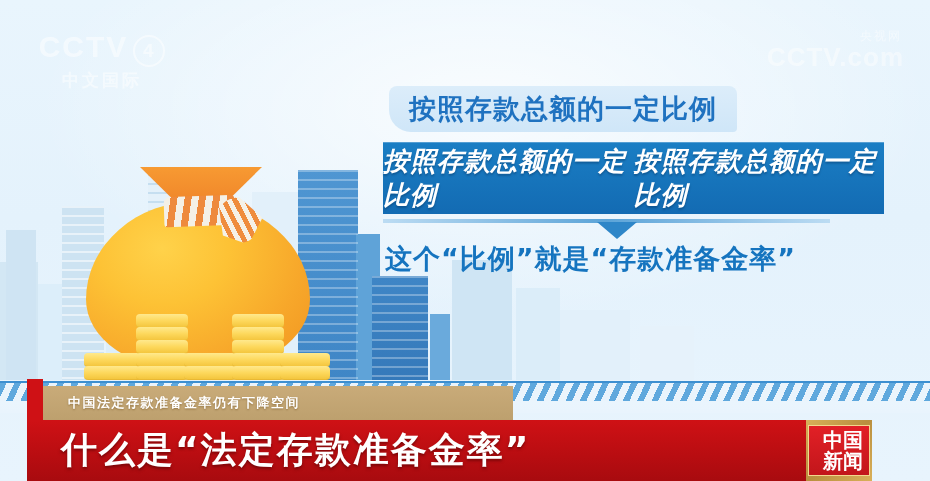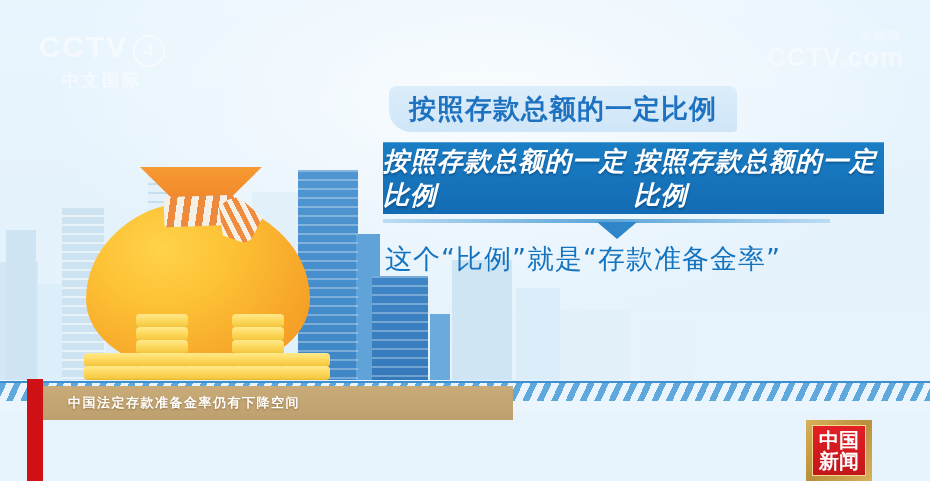--- a/index.html
+++ b/index.html
@@ -84,21 +84,21 @@
     position:absolute;left:597px;top:222px;width:0;height:0;
     border-left:20px solid transparent;border-right:20px solid transparent;
     border-top:17px solid #2e86c8;
   }
 
   .line3{
     position:absolute;left:385px;top:240px;width:470px;height:38px;
     display:flex;align-items:center;
   }
   .line3 span{
-    font-size:27px;font-weight:400;color:#1574bf;letter-spacing:1px;
+    font-size:27px;font-weight:700;color:#1574bf;letter-spacing:1px;
     font-family:"DejaVu Sans","Liberation Sans",sans-serif;
   }
 
   
   .stripeband{
     position:absolute;left:0;top:381px;width:930px;height:20px;
     background:
       repeating-linear-gradient(115deg,#5fa8dd 0 6px,#eaf4fc 6px 13px);
     border-top:2px solid #3d8fd0;
   }
@@ -137,20 +137,21 @@
   
   .badge{
     position:absolute;left:806px;top:420px;width:66px;height:61px;
     background:linear-gradient(135deg,#d9b05a 0%,#b98f3e 50%,#d9b05a 100%);
     display:flex;align-items:center;justify-content:center;
   }
   .badge-in{
     width:52px;height:49px;background:linear-gradient(180deg,#e22026 0%,#c2161b 100%);
     display:flex;flex-direction:column;align-items:center;justify-content:center;
     border:1px solid #f3d78d;
+    padding-left:8px;
   }
   .badge-in div{
     font-size:20px;font-weight:700;color:#ffffff;line-height:1.04;letter-spacing:0;
     font-family:"DejaVu Sans","Liberation Sans",sans-serif;
   }
 
   
   .wm-cctv4{position:absolute;left:36px;top:32px;width:132px;height:58px;
     display:flex;flex-direction:column;align-items:center;justify-content:center;opacity:.50;}
   .wm-cctv4 .l1{font-size:30px;font-weight:700;color:#ffffff;letter-spacing:2px;
@@ -256,20 +257,23 @@
   </div>
 
   <div class="stripeband"></div>
   <div class="stripefade"></div>
   <div class="redbar"></div>
 
   <div class="tanband">
     <span>中国法定存款准备金率仍有下降空间</span>
   </div>
 
+  <div class="redband">
+    <span>什么是“法定存款准备金率”</span>
+  </div>
 
   <div class="badge">
     <div class="badge-in">
       <div>中国</div>
       <div>新闻</div>
     </div>
   </div>
 
   <div class="wm-cctv4">
     <div class="l1">

